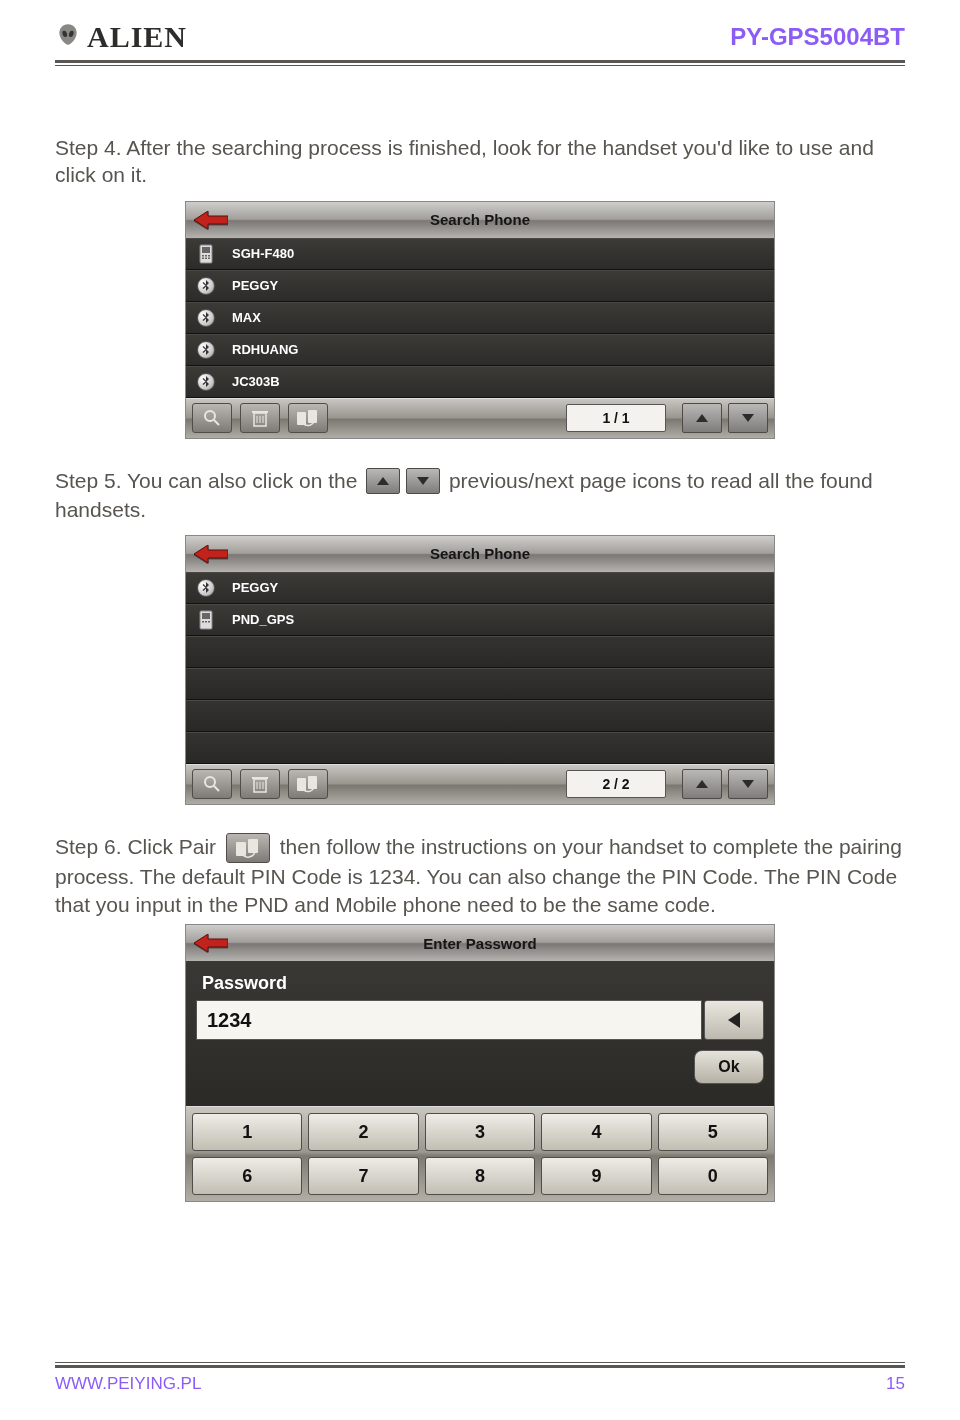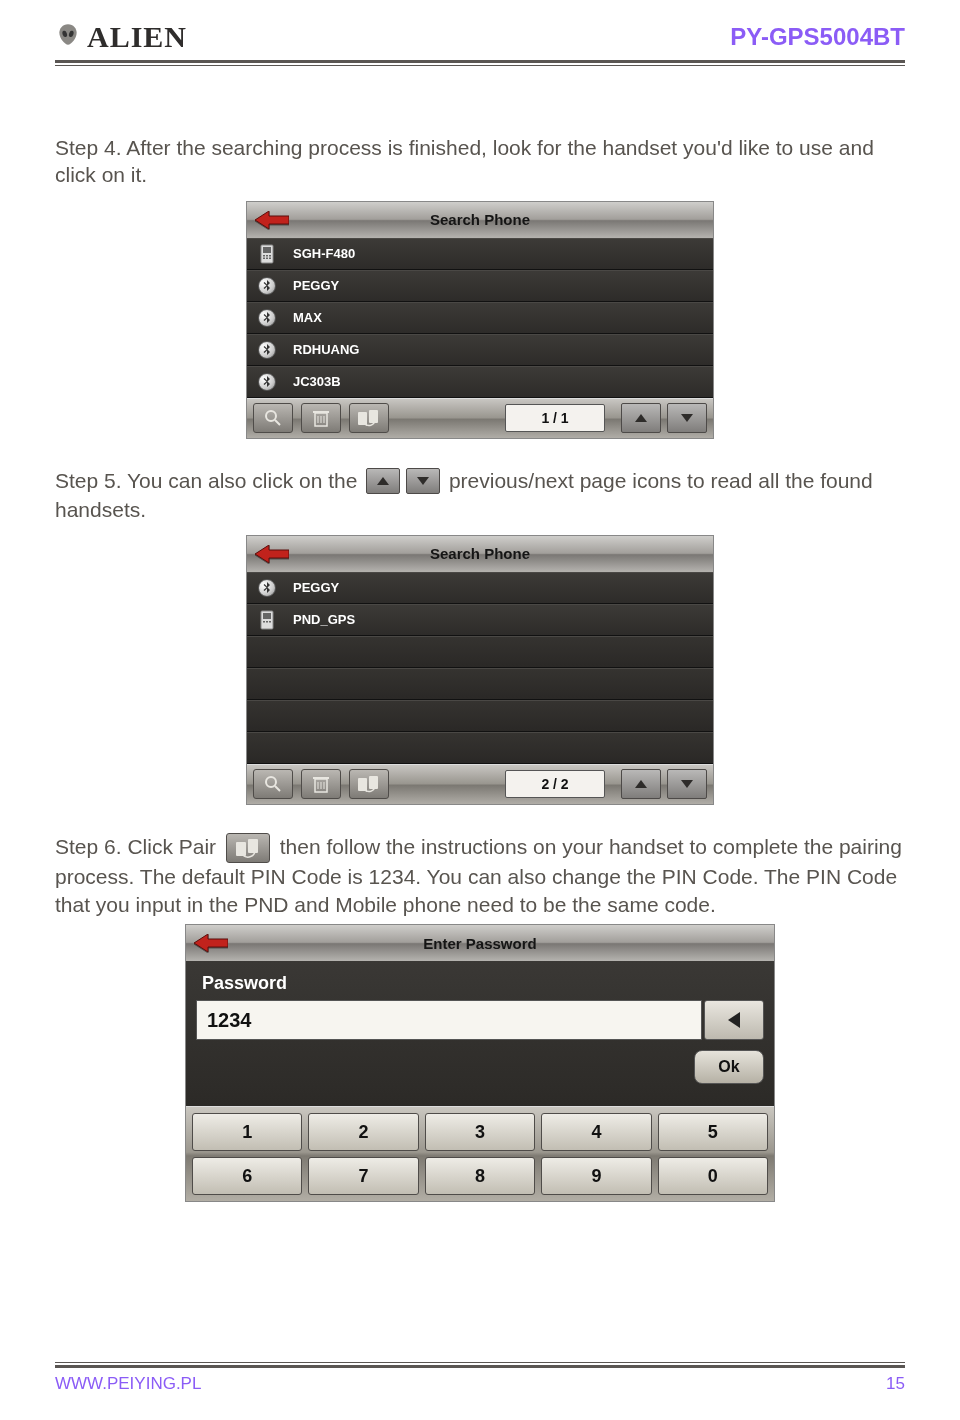--- a/index.html
+++ b/index.html
@@ -57,21 +57,21 @@
     display: inline-flex;
     align-items: center;
     justify-content: center;
     border-radius: 2px;
   }
   .tri-up { width: 0; height: 0; border-left: 6px solid transparent; border-right: 6px solid transparent; border-bottom: 8px solid #2e2c2a; }
   .tri-down { width: 0; height: 0; border-left: 6px solid transparent; border-right: 6px solid transparent; border-top: 8px solid #2e2c2a; }
   .tri-left-sm { width:0;height:0;border-top:8px solid transparent;border-bottom:8px solid transparent;border-right:12px solid #222; }
 
   .device-screen {
-    width: 468px;
+    width: 590px;
     margin: 12px auto 0 auto;
     border: 1px solid #888;
     background: #2b2b2b;
   }
   .titlebar {
     height: 36px;
     background: linear-gradient(#cfcecb 0%,#a29f9b 48%,#7a7774 52%,#b5b3af 100%);
     display: flex;
     align-items: center;
     position: relative;

